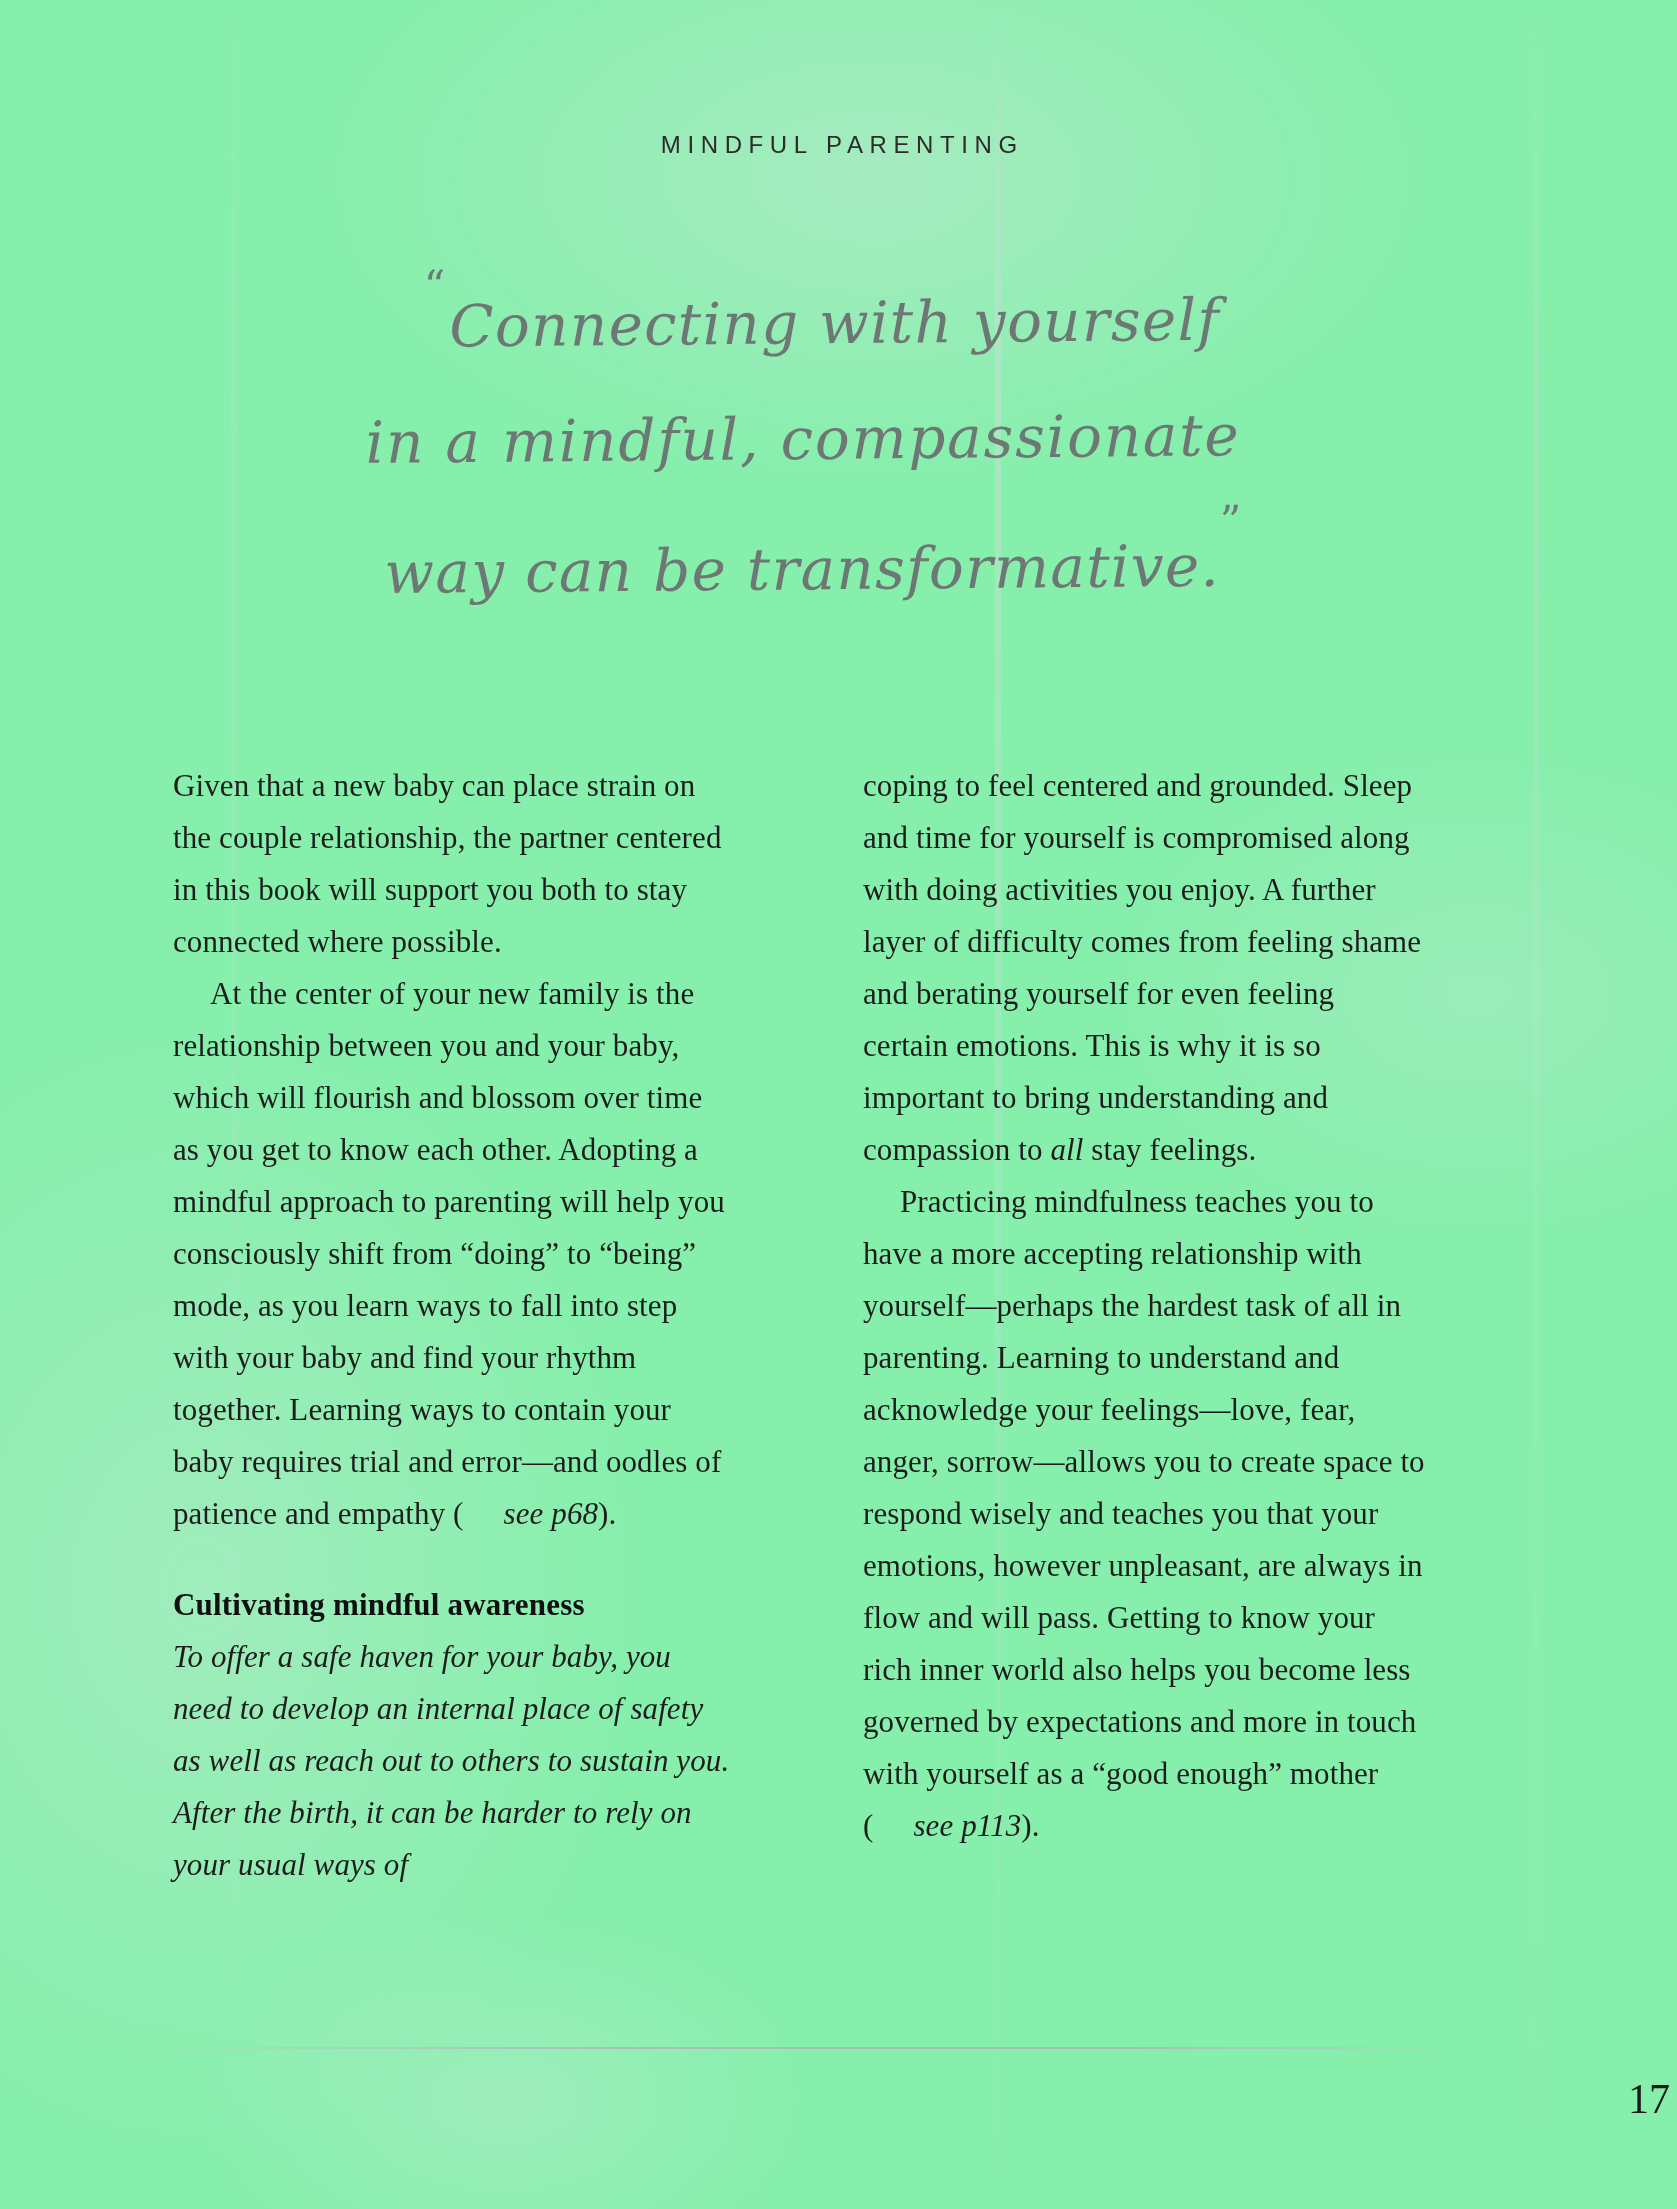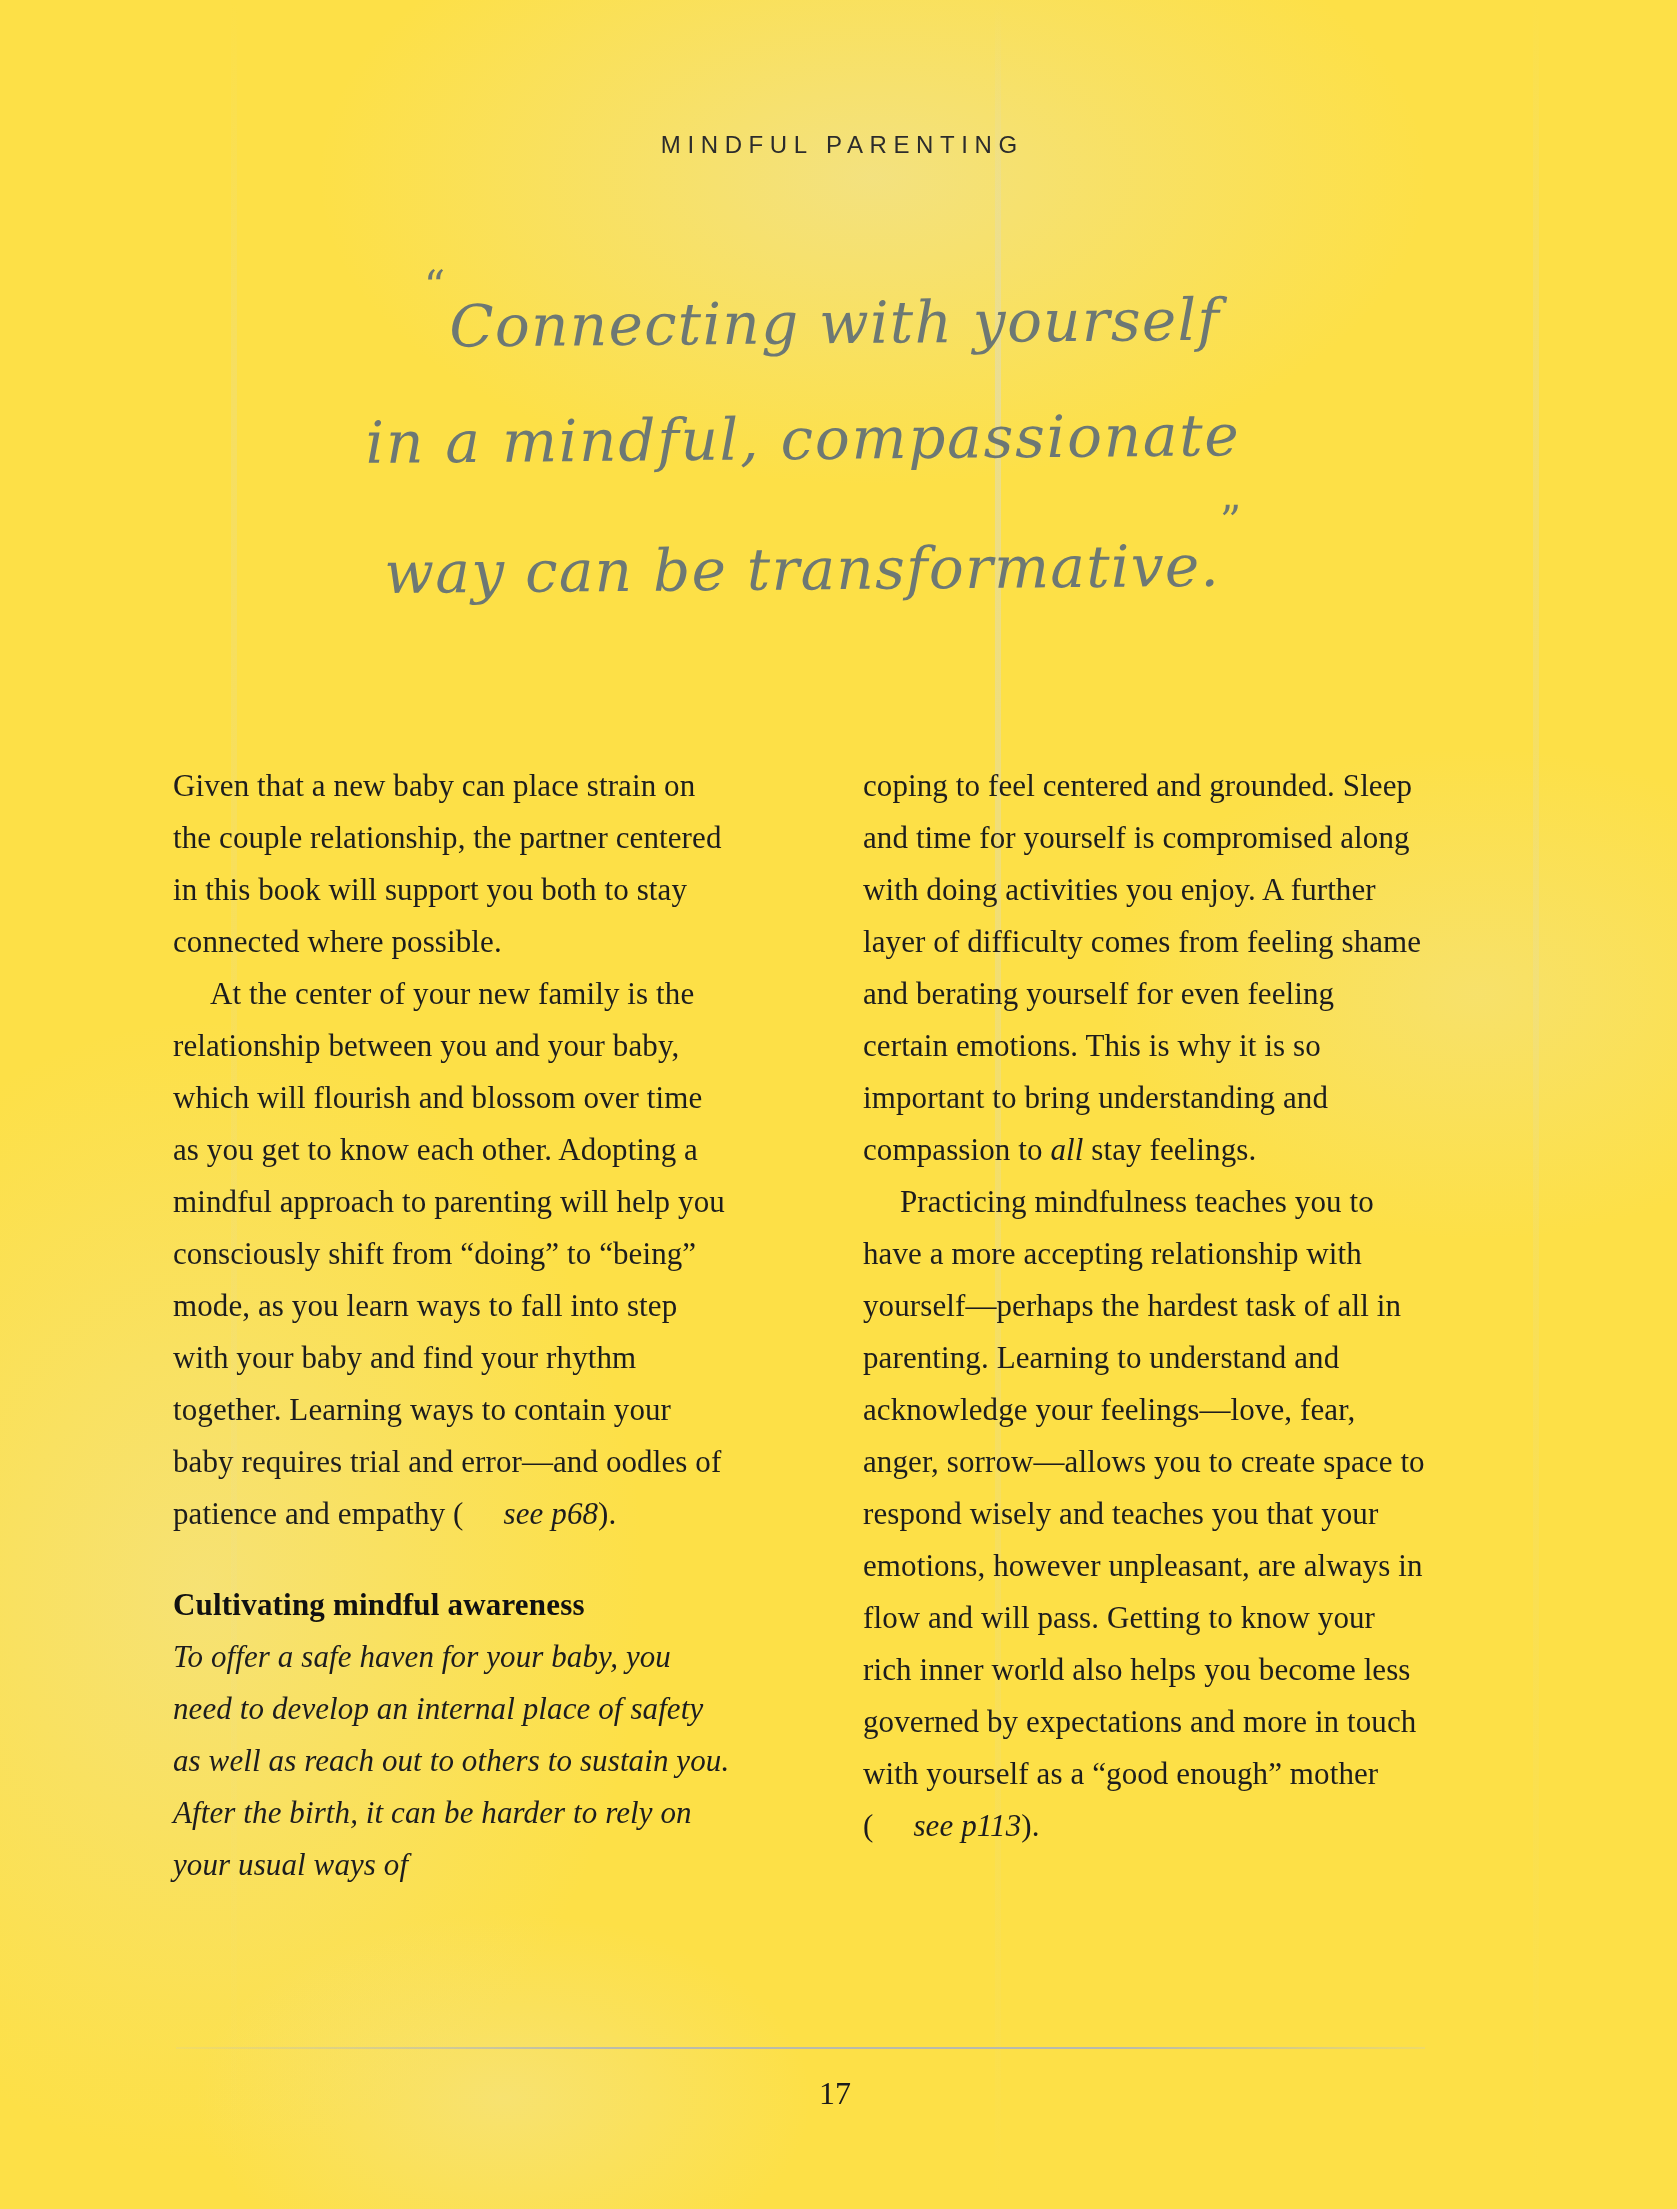--- a/index.html
+++ b/index.html
@@ -7,21 +7,21 @@
     margin: 0;
     padding: 0;
     background: #ffffff;
   }
 
   .page {
     position: relative;
     width: 1678px;
     height: 2209px;
     margin: 0 auto;
-    background: #fde047;
+    background: #86efac;
     overflow: hidden;
     font-family: "Liberation Serif", serif;
     color: #1b1b1b;
   }
 
   
   .scan-noise {
     position: absolute;
     inset: 0;
     pointer-events: none;
@@ -130,22 +130,22 @@
     width: 1249px;
     top: 2047px;
     height: 1.8px;
     background: linear-gradient(to right, rgba(196,200,203,.15), rgba(176,181,185,.85) 35%, rgba(176,181,185,.9) 75%, rgba(196,200,203,.25));
   }
   .folio {
     position: absolute;
     top: 2075px;
     left: 0;
     right: 8px;
-    text-align: center;
-    font-size: 32px;
+    text-align: right;
+    font-size: 42px;
     color: #1b1b1b;
     font-family: "Liberation Serif", serif;
   }
 </style>
 </head>
 <body>
 
 <div class="page">
 
   <div class="scan-noise"></div>

